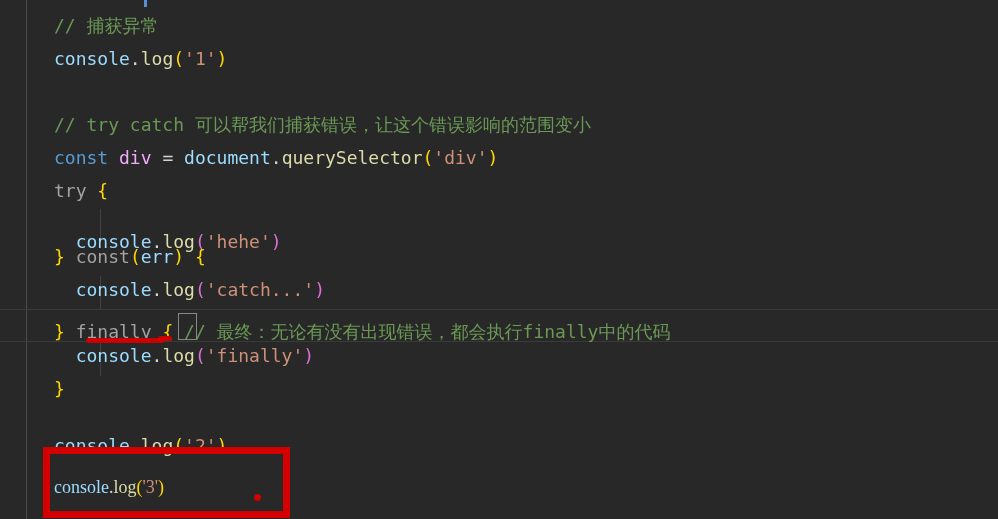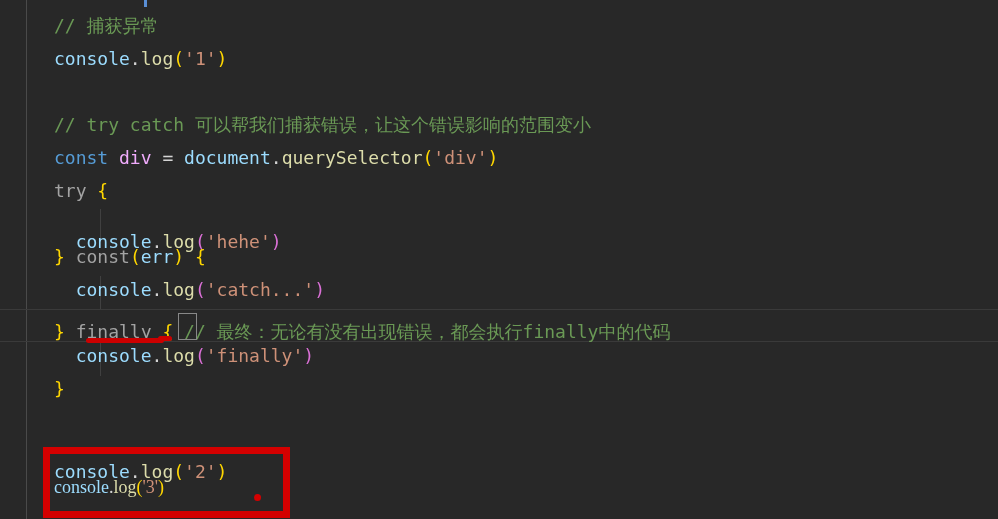--- a/index.html
+++ b/index.html
@@ -183,21 +183,21 @@
       <div class="code-line" style="top: 108px;"><span class="code-text"><span class="t-comment">// try catch 可以帮我们捕获错误，让这个错误影响的范围变小</span></span></div>
       <div class="code-line" style="top: 141px;"><span class="code-text"><span class="t-kw">const</span><span class="t-punct"> </span><span class="t-var">div</span><span class="t-punct"> </span><span class="t-op">=</span><span class="t-punct"> </span><span class="t-obj">document</span><span class="t-punct">.</span><span class="t-fn">querySelector</span><span class="t-paren-y">(</span><span class="t-str">'div'</span><span class="t-paren-y">)</span></span></div>
       <div class="code-line" style="top: 174px;"><span class="code-text"><span class="t-ctl">try</span><span class="t-punct"> </span><span class="t-brace-y">{</span></span></div>
       <div class="code-line" style="top: 225px;"><span class="code-text"><span class="t-punct">  </span><span class="t-obj">console</span><span class="t-punct">.</span><span class="t-fn">log</span><span class="t-paren-p">(</span><span class="t-str">'hehe'</span><span class="t-paren-p">)</span></span></div>
       <div class="code-line" style="top: 240px;"><span class="code-text"><span class="t-brace-y">}</span><span class="t-punct"> </span><span class="t-ctl">const</span><span class="t-paren-y">(</span><span class="t-obj">err</span><span class="t-paren-y">)</span><span class="t-punct"> </span><span class="t-brace-y">{</span></span></div>
       <div class="code-line" style="top: 273px;"><span class="code-text"><span class="t-punct">  </span><span class="t-obj">console</span><span class="t-punct">.</span><span class="t-fn">log</span><span class="t-paren-p">(</span><span class="t-str">'catch...'</span><span class="t-paren-p">)</span></span></div>
       <div class="code-line" style="top: 315px;"><span class="code-text"><span class="t-brace-y">}</span><span class="t-punct"> </span><span class="t-ctl">finally</span><span class="t-punct"> </span><span class="t-brace-y">{</span><span class="t-punct"> </span><span class="t-comment">// 最终：无论有没有出现错误，都会执行finally中的代码</span></span></div>
       <div class="code-line" style="top: 339px;"><span class="code-text"><span class="t-punct">  </span><span class="t-obj">console</span><span class="t-punct">.</span><span class="t-fn">log</span><span class="t-paren-p">(</span><span class="t-str">'finally'</span><span class="t-paren-p">)</span></span></div>
       <div class="code-line" style="top: 372px;"><span class="code-text"><span class="t-brace-y">}</span></span></div>
       <div class="code-line" style="top: 405px;"><span class="code-text"></span></div>
-      <div class="code-line" style="top: 455px; padding-left: 28px;"><span class="code-text"><span class="t-obj">console</span><span class="t-punct">.</span><span class="t-fn">log</span><span class="t-paren-y">(</span><span class="t-str">'2'</span><span class="t-paren-y">)</span></span></div>
+      <div class="code-line" style="top: 429px; padding-left: 28px;"><span class="code-text"><span class="t-obj">console</span><span class="t-punct">.</span><span class="t-fn">log</span><span class="t-paren-y">(</span><span class="t-str">'2'</span><span class="t-paren-y">)</span></span></div>
       <div class="code-line" style="top: 471px; font-family: Liberation Serif, serif;"><span class="code-text"><span class="t-obj">console</span><span class="t-punct">.</span><span class="t-fn">log</span><span class="t-paren-y">(</span><span class="t-str">'3'</span><span class="t-paren-y">)</span></span></div>
     </div>
 
   <div class="bracket-box" style="left:178px; top:313px; width:19px; height:27px;"></div>
 
   <div class="cursor-frag" style="left:144px; top:0px; height:7px;"></div>
 
   <div class="red-underline" style="left:86px; top:338px; width:78px; height:5px;"></div>
   <div class="red-underline" style="left:158px; top:336px; width:14px; height:5px;"></div>
 

